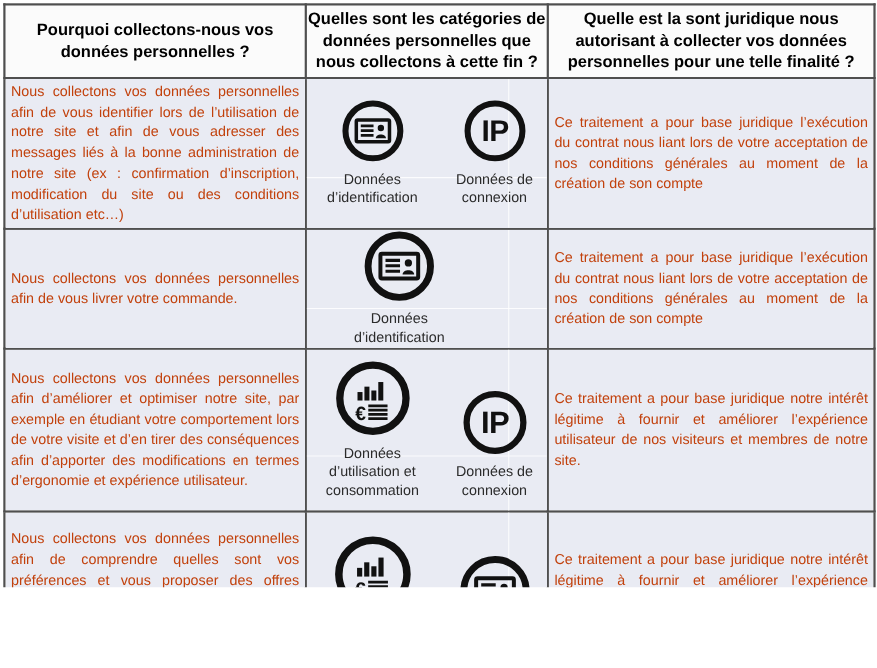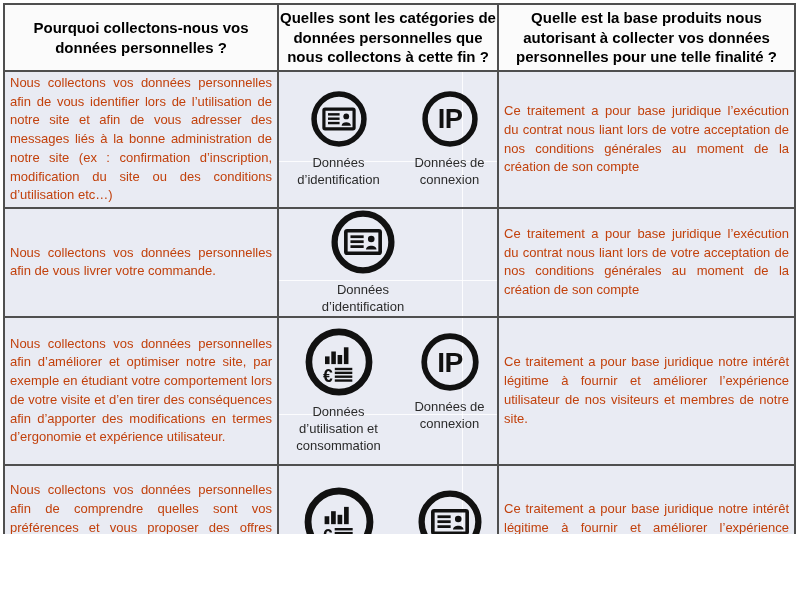--- a/index.html
+++ b/index.html
@@ -52,21 +52,21 @@
     text-align:justify;
     margin:0;
     padding:2px 5px;
   }
   td.purpose, td.legal{vertical-align:middle;}
 
   
   td.cats{vertical-align:middle;}
   .cats-inner{
     display:flex;
-    align-items:flex-start;
+    align-items:flex-end;
     padding-left:12px;
     gap:16px;
     position:relative;
     z-index:2;
   }
   tr.r2 .cats-inner{padding-left:36px;}
   .cat{
     display:flex;
     flex-direction:column;
     align-items:center;
@@ -142,21 +142,21 @@
   <table class="grid">
     <colgroup>
         <col class="c1">
         <col class="c2">
         <col class="c3">
       </colgroup>
     <thead>
       <tr class="hdr-row">
         <th class="hdr">Pourquoi collectons-nous vos données personnelles ?</th>
         <th class="hdr">Quelles sont les catégories de données personnelles que nous collectons à cette fin ?</th>
-        <th class="hdr">Quelle est la base produits nous autorisant à collecter vos données personnelles pour une telle finalité ?</th>
+        <th class="hdr">Quelle est la sont juridique nous autorisant à collecter vos données personnelles pour une telle finalité ?</th>
       </tr>
     </thead>
     <tbody>
 
       <tr class="r1">
         <td class="cell purpose">
           <p class="txt">Nous collectons vos données personnelles afin de vous identifier lors de l’utilisation de notre site et afin de vous adresser des messages liés à la bonne administration de notre site (ex : confirmation d’inscription, modification du site ou des conditions d’utilisation etc…)</p>
         </td>
         <td class="cell cats">
           <div class="cats-inner">

